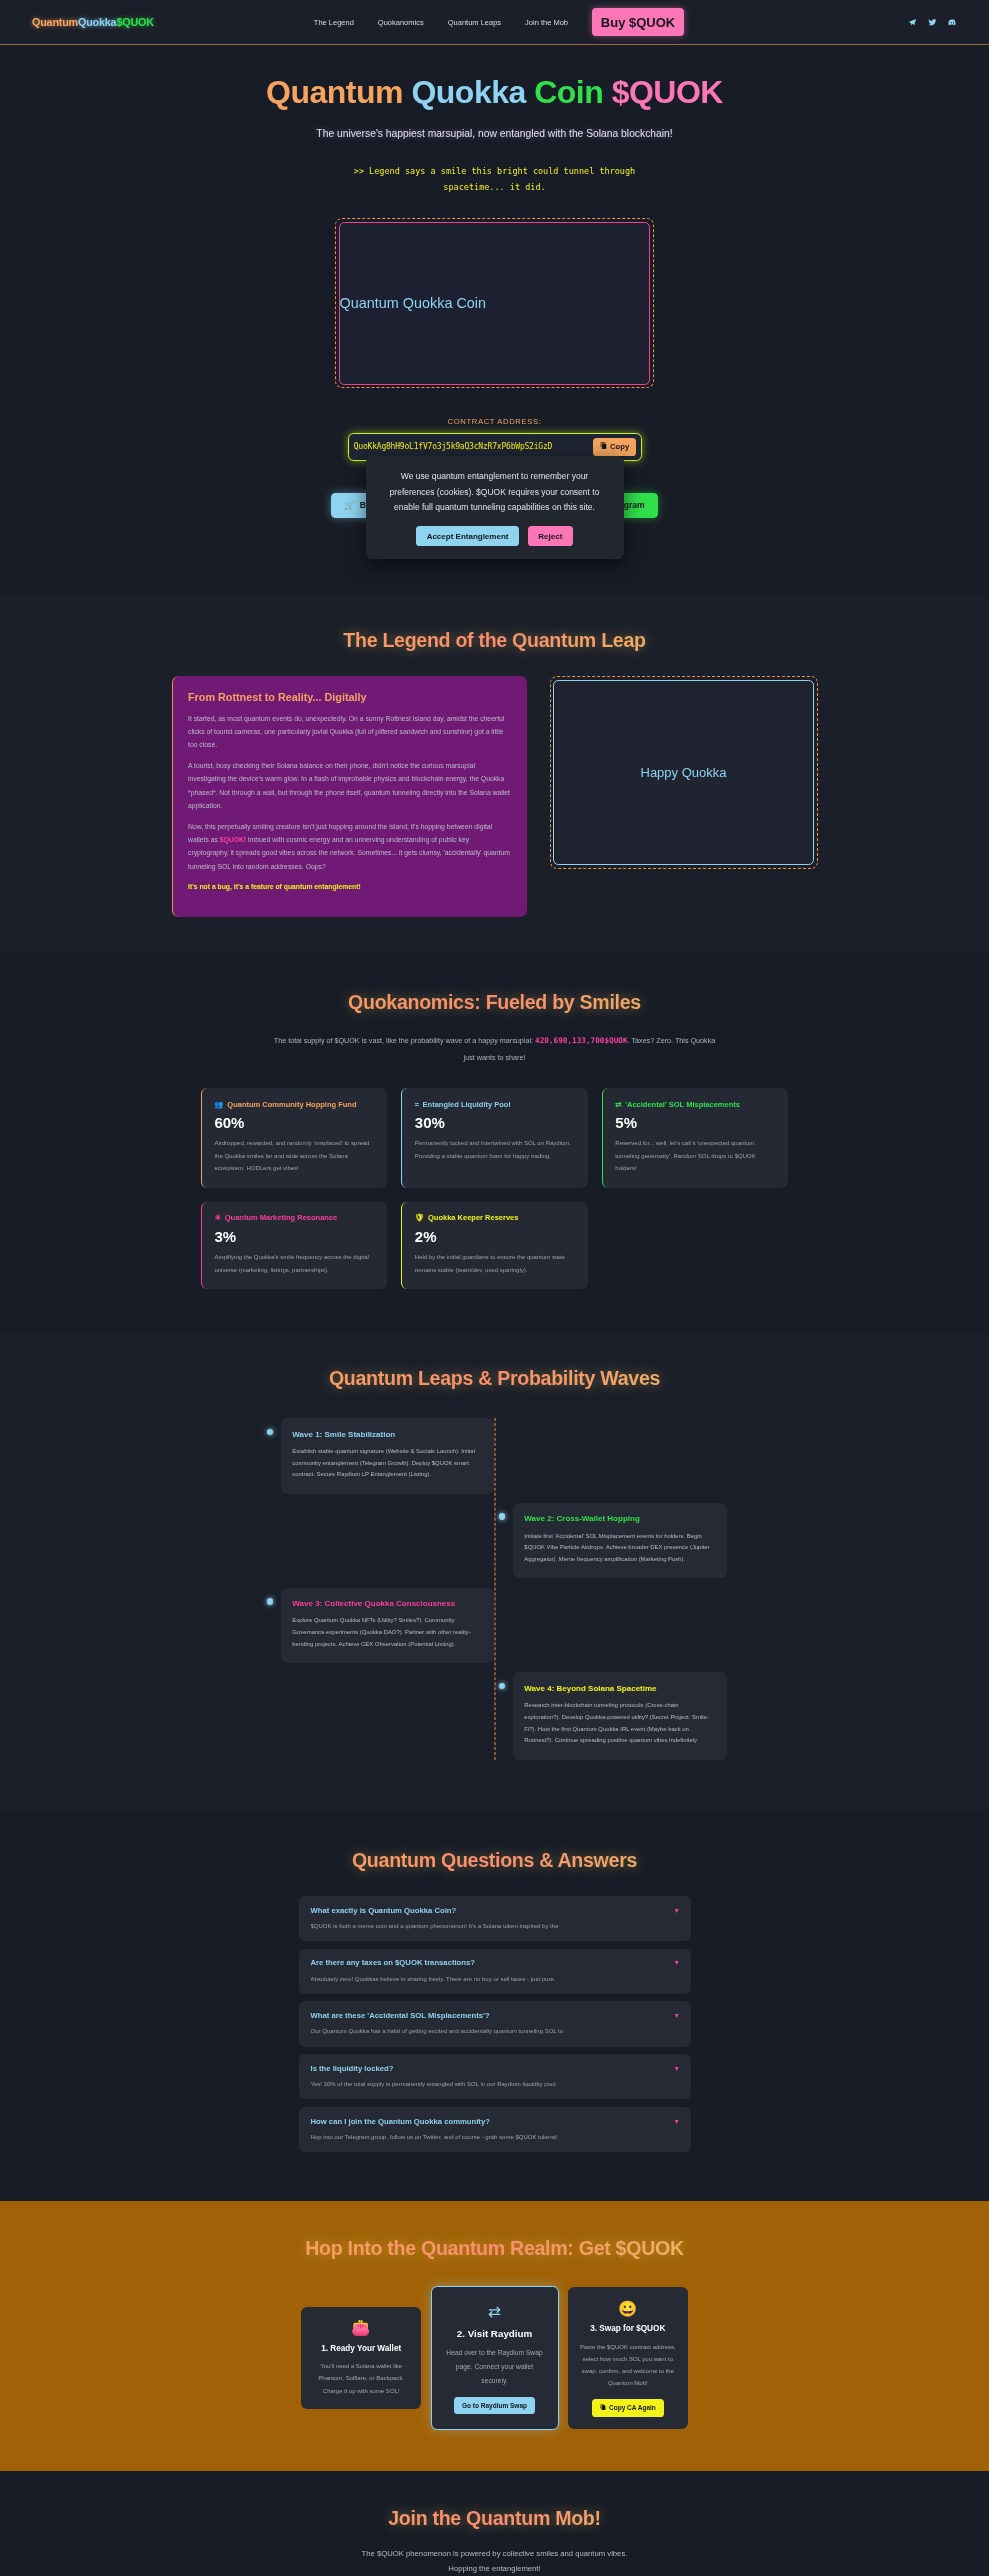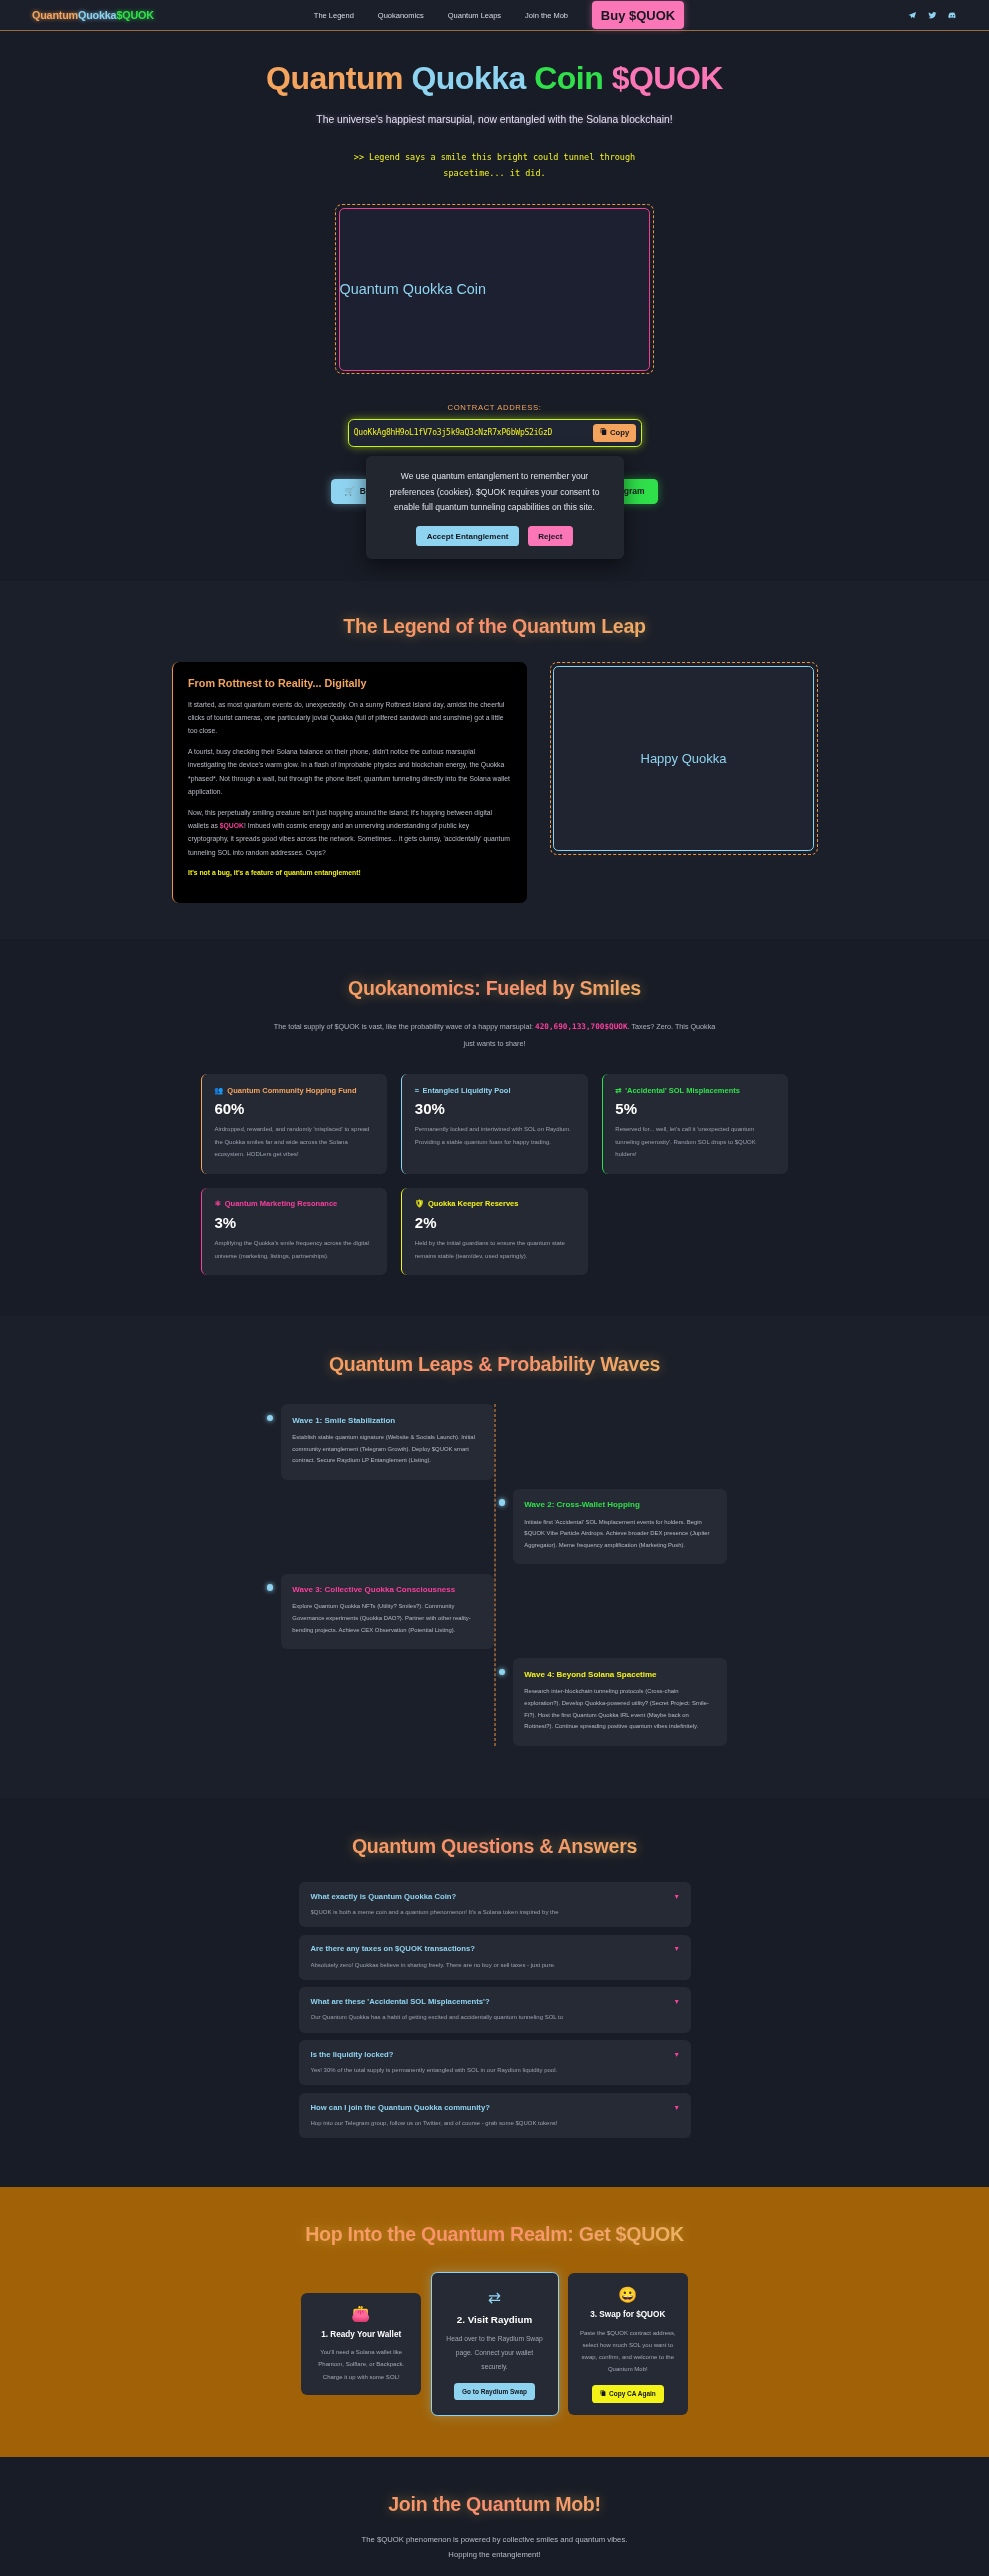--- a/index.html
+++ b/index.html
@@ -16,21 +16,21 @@
     position: absolute; inset: 0;
     background-image: radial-gradient(rgba(255,255,255,.055) 0.5px, transparent 0.5px);
     background-size: 11.3px 11.3px;
     pointer-events: none;
     z-index: 0;
   }
   .wrap { position: relative; z-index: 1; }
 
   
   .nav {
-    height: 31px;
+    height: 45px;
     border-bottom: 0.5px solid #9a6b3e;
     display: flex; align-items: center;
     padding: 0 32px;
     background: #1b1f2a;
   }
   .logo { font-size: 10.8px; font-weight: bold; letter-spacing: -0.2px; }
   .logo .q1 { color: #f5a45d; text-shadow: 0 0 4.6px rgba(245,164,93,.75); }
   .logo .q2 { color: #8ed3ef; text-shadow: 0 0 4.6px rgba(142,211,239,.75); }
   .logo .q3 { color: #2fe04a; text-shadow: 0 0 4.6px rgba(47,224,74,.75); }
   .navlinks { display: flex; align-items: center; gap: 24px; margin-left: 160px; }
@@ -127,21 +127,21 @@
     text-align: center; font-size: 19.6px; font-weight: bold; letter-spacing: -0.3px;
     background: linear-gradient(90deg,#f5d478 0%,#f5a45d 28%,#fb8d6e 50%,#e8bc60 74%,#d8d84e 100%);
     -webkit-background-clip: text; background-clip: text; color: transparent;
     filter: drop-shadow(0 0 5.7px rgba(245,200,90,.4));
   }
   .legend-grid {
     display: flex; gap: 23px; max-width: 696px; margin: 24px auto 0;
     padding: 0 25px; align-items: flex-start;
   }
   .legend-card {
-    flex: 1; background: #000000; border-radius: 6.7px; padding: 14.4px 15.5px 15.5px;
+    flex: 1; background: #701a75; border-radius: 6.7px; padding: 14.4px 15.5px 15.5px;
     border-left: 1.5px solid #f0933f;
   }
   .legend-card h3 { color: #f5a45d; font-size: 10.8px; margin-bottom: 8.8px; }
   .legend-card p { font-size: 6.8px; line-height: 1.95; color: #b9bdc8; margin-bottom: 7.7px; }
   .legend-card .quok { color: #fb3f9e; font-weight: bold; }
   .legend-card .kicker { color: #f3f317; font-weight: bold; font-size: 6.8px; }
   .legend-photo-outer {
     flex: 1; border: 1px dashed #f0933f; border-radius: 7.2px; padding: 2.6px; max-width: 268px;
   }
   .legend-photo {

